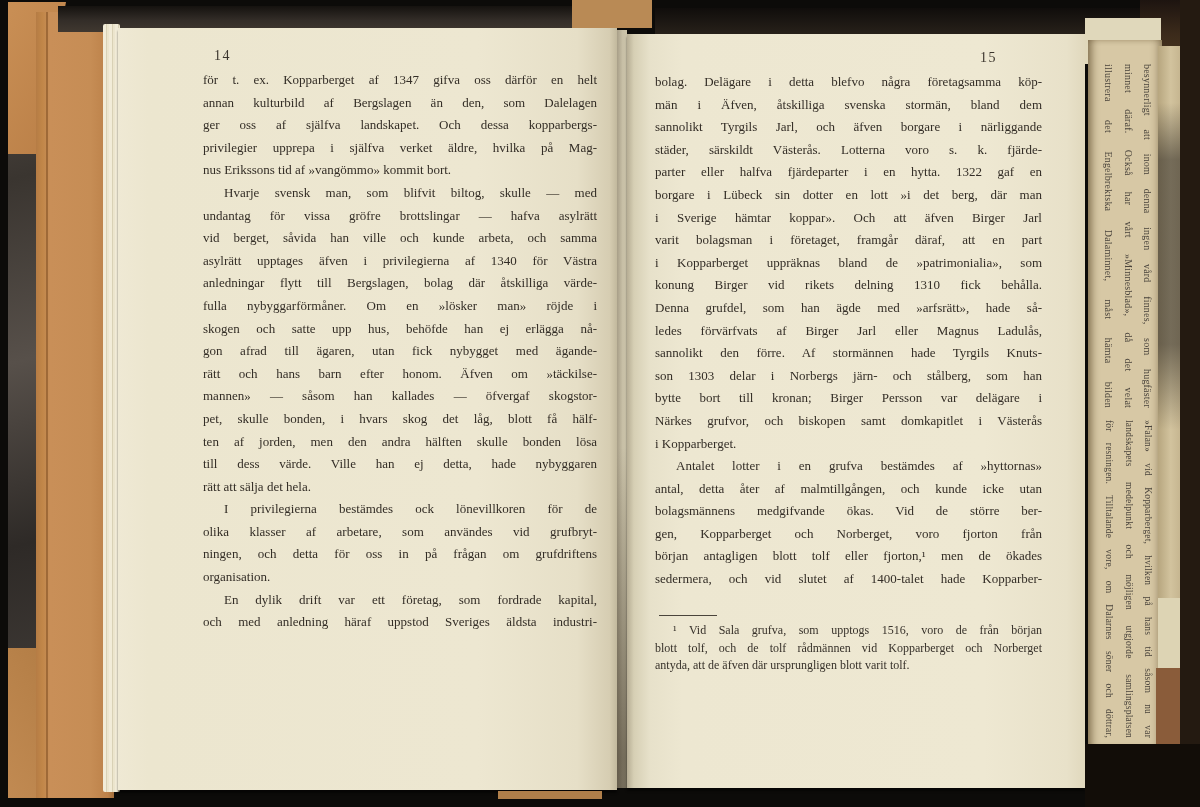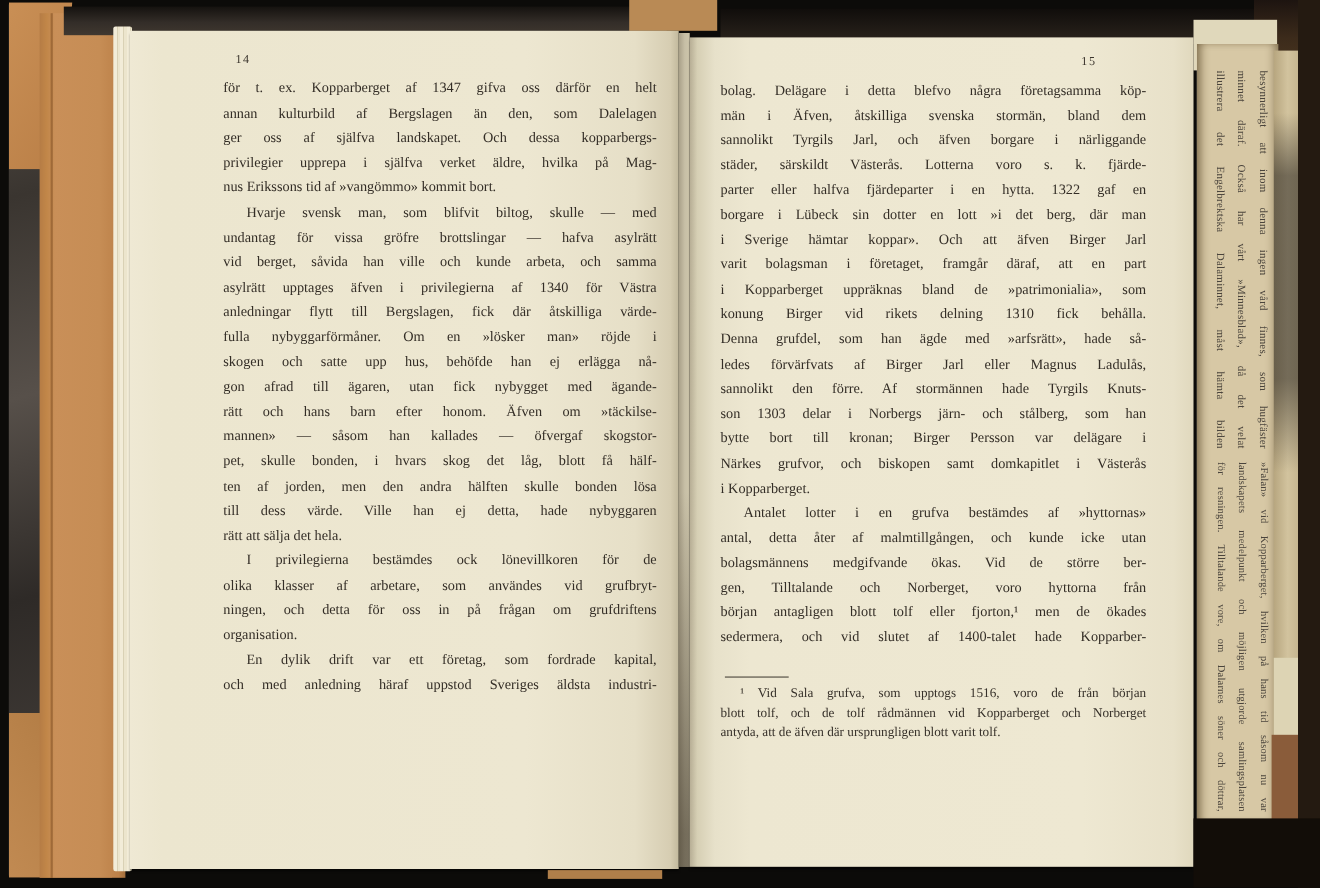--- a/index.html
+++ b/index.html
@@ -35,21 +35,21 @@
     background:linear-gradient(90deg,#efe9d4 0,#ece6cf 6%,#ede7d1 72%,#e6dfc7 92%,#d6cdb2 98.5%,#c2b99d 100%);
     box-shadow:0 3px 2px rgba(0,0,0,.5);}
   .gutter{left:617px;top:30px;width:10px;height:758px;
     background:linear-gradient(180deg,rgba(0,0,0,0) 55%,rgba(35,27,16,.5) 96%),
                linear-gradient(90deg,#a89f88,#c7bfa6 55%,#cdc5ab);}
   .right-page{left:627px;top:34px;width:458px;height:754px;
     background:linear-gradient(90deg,#b6ad94 0,#d6cfb4 1.5%,#e7e1ca 5%,#ede7d1 12%,#eee8d2 78%,#e8e1c9 96%,#e0d8bd 100%);
     box-shadow:0 3px 2px rgba(0,0,0,.5);}
   .bottom-tan-sliver{left:498px;top:791px;width:104px;height:8px;background:#b07f4a;}
 
-  .pagenum{position:absolute;font-size:11px;letter-spacing:1.5px;color:#3b352d;}
+  .pagenum{position:absolute;font-size:14px;letter-spacing:1.5px;color:#3b352d;}
   .left-page .pagenum{left:96px;top:20px;}
   .right-page .pagenum{right:88px;top:16px;}
 
   .textblock{position:absolute;font-size:13px;line-height:22.6px;}
   .left-page .textblock{left:85px;top:41px;width:394px;}
   .right-page .textblock{left:28px;top:37px;width:387px;}
 
   .tl{text-align:justify;text-align-last:justify;text-justify:inter-word;}
   .tl.end{text-align-last:left;}
   .tl.ind{text-indent:21px;}
@@ -99,21 +99,21 @@
     <div class="textblock">
         <div class="tl">för t. ex. Kopparberget af 1347 gifva oss därför en helt</div>
         <div class="tl">annan kulturbild af Bergslagen än den, som Dalelagen</div>
         <div class="tl">ger oss af själfva landskapet. Och dessa kopparbergs-</div>
         <div class="tl">privilegier upprepa i själfva verket äldre, hvilka på Mag-</div>
         <div class="tl end">nus Erikssons tid af »vangömmo» kommit bort.</div>
         <div class="tl ind">Hvarje svensk man, som blifvit biltog, skulle — med</div>
         <div class="tl">undantag för vissa gröfre brottslingar — hafva asylrätt</div>
         <div class="tl">vid berget, såvida han ville och kunde arbeta, och samma</div>
         <div class="tl">asylrätt upptages äfven i privilegierna af 1340 för Västra</div>
-        <div class="tl">anledningar flytt till Bergslagen, fick där åtskilliga värde-</div>
+        <div class="tl">anledningar flytt till Bergslagen, bolag där åtskilliga värde-</div>
         <div class="tl">fulla nybyggarförmåner. Om en »lösker man» röjde i</div>
         <div class="tl">skogen och satte upp hus, behöfde han ej erlägga nå-</div>
         <div class="tl">gon afrad till ägaren, utan fick nybygget med ägande-</div>
         <div class="tl">rätt och hans barn efter honom. Äfven om »täckilse-</div>
         <div class="tl">mannen» — såsom han kallades — öfvergaf skogstor-</div>
         <div class="tl">pet, skulle bonden, i hvars skog det låg, blott få hälf-</div>
         <div class="tl">ten af jorden, men den andra hälften skulle bonden lösa</div>
         <div class="tl">till dess värde. Ville han ej detta, hade nybyggaren</div>
         <div class="tl end">rätt att sälja det hela.</div>
         <div class="tl ind">I privilegierna bestämdes ock lönevillkoren för de</div>
@@ -143,21 +143,21 @@
         <div class="tl">Denna grufdel, som han ägde med »arfsrätt», hade så-</div>
         <div class="tl">ledes förvärfvats af Birger Jarl eller Magnus Ladulås,</div>
         <div class="tl">sannolikt den förre. Af stormännen hade Tyrgils Knuts-</div>
         <div class="tl">son 1303 delar i Norbergs järn- och stålberg, som han</div>
         <div class="tl">bytte bort till kronan; Birger Persson var delägare i</div>
         <div class="tl">Närkes grufvor, och biskopen samt domkapitlet i Västerås</div>
         <div class="tl end">i Kopparberget.</div>
         <div class="tl ind">Antalet lotter i en grufva bestämdes af »hyttornas»</div>
         <div class="tl">antal, detta åter af malmtillgången, och kunde icke utan</div>
         <div class="tl">bolagsmännens medgifvande ökas. Vid de större ber-</div>
-        <div class="tl">gen, Tilltalande och Norberget, voro hyttorna från</div>
+        <div class="tl">gen, Kopparberget och Norberget, voro fjorton från</div>
         <div class="tl">början antagligen blott tolf eller fjorton,¹ men de ökades</div>
         <div class="tl">sedermera, och vid slutet af 1400-talet hade Kopparber-</div>
       </div>
     <div class="fn-rule"></div>
     <div class="footnote">
         <div class="tl ind">¹ Vid Sala grufva, som upptogs 1516, voro de från början</div>
         <div class="tl">blott tolf, och de tolf rådmännen vid Kopparberget och Norberget</div>
         <div class="tl end">antyda, att de äfven där ursprungligen blott varit tolf.</div>
       </div>
   </div>

